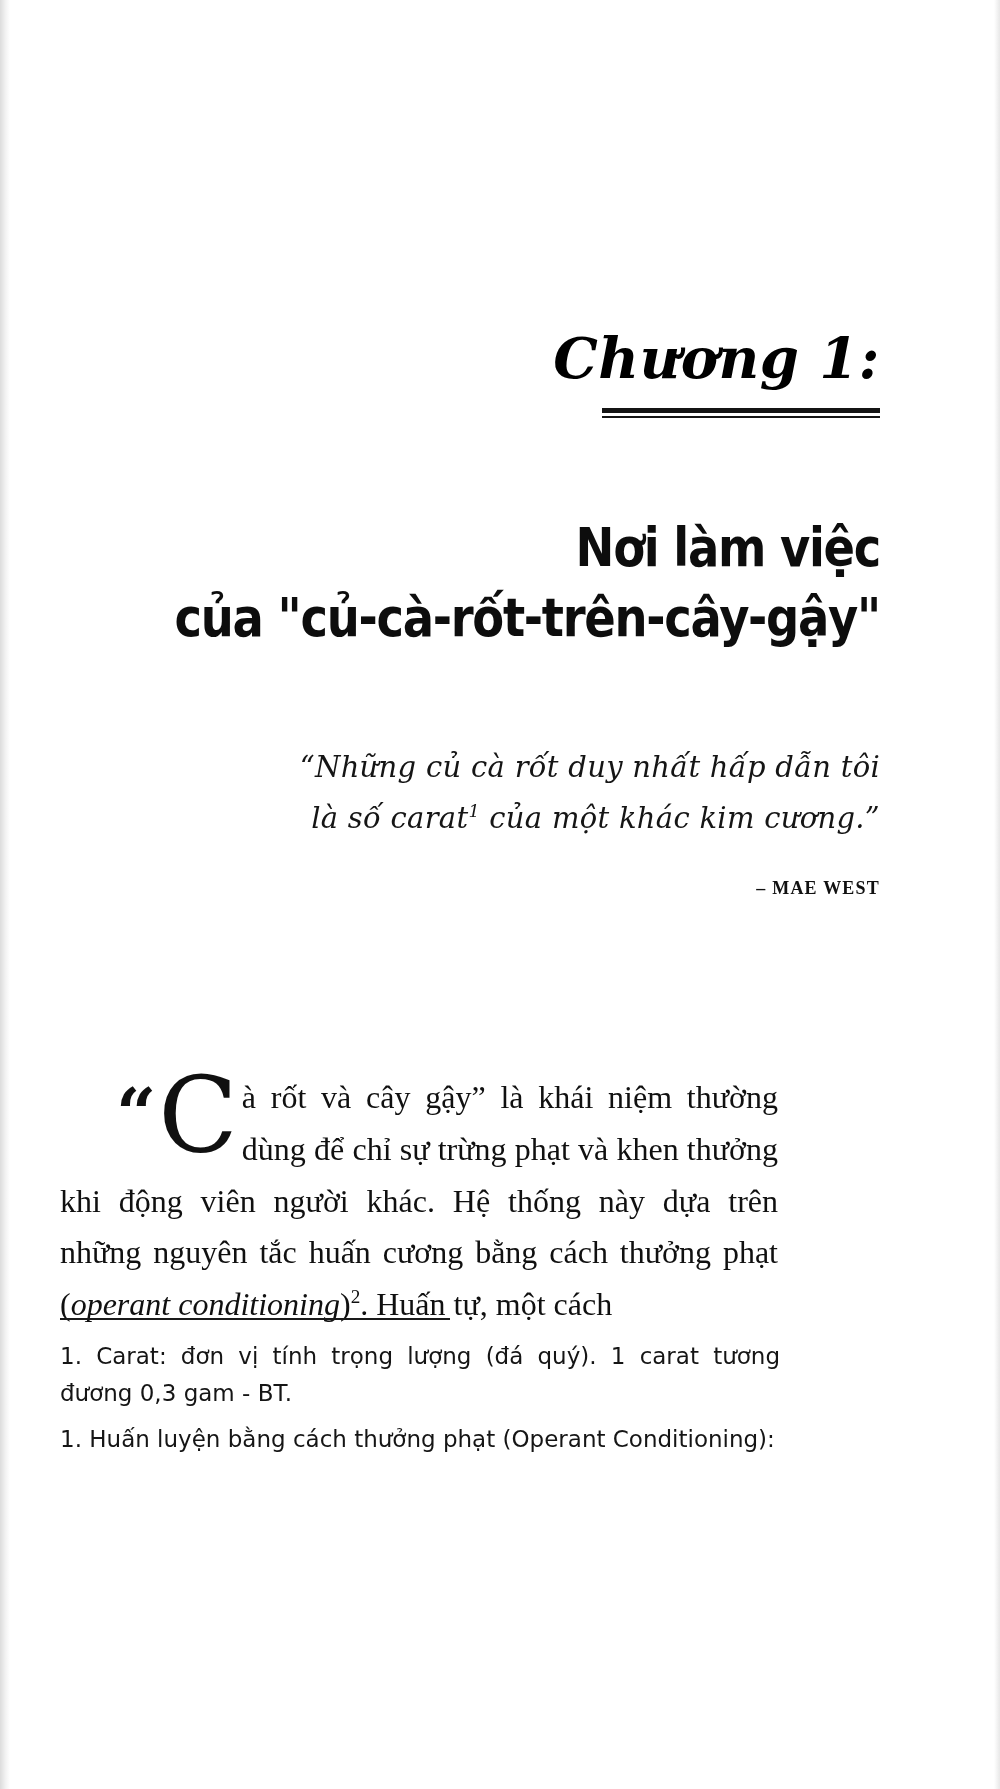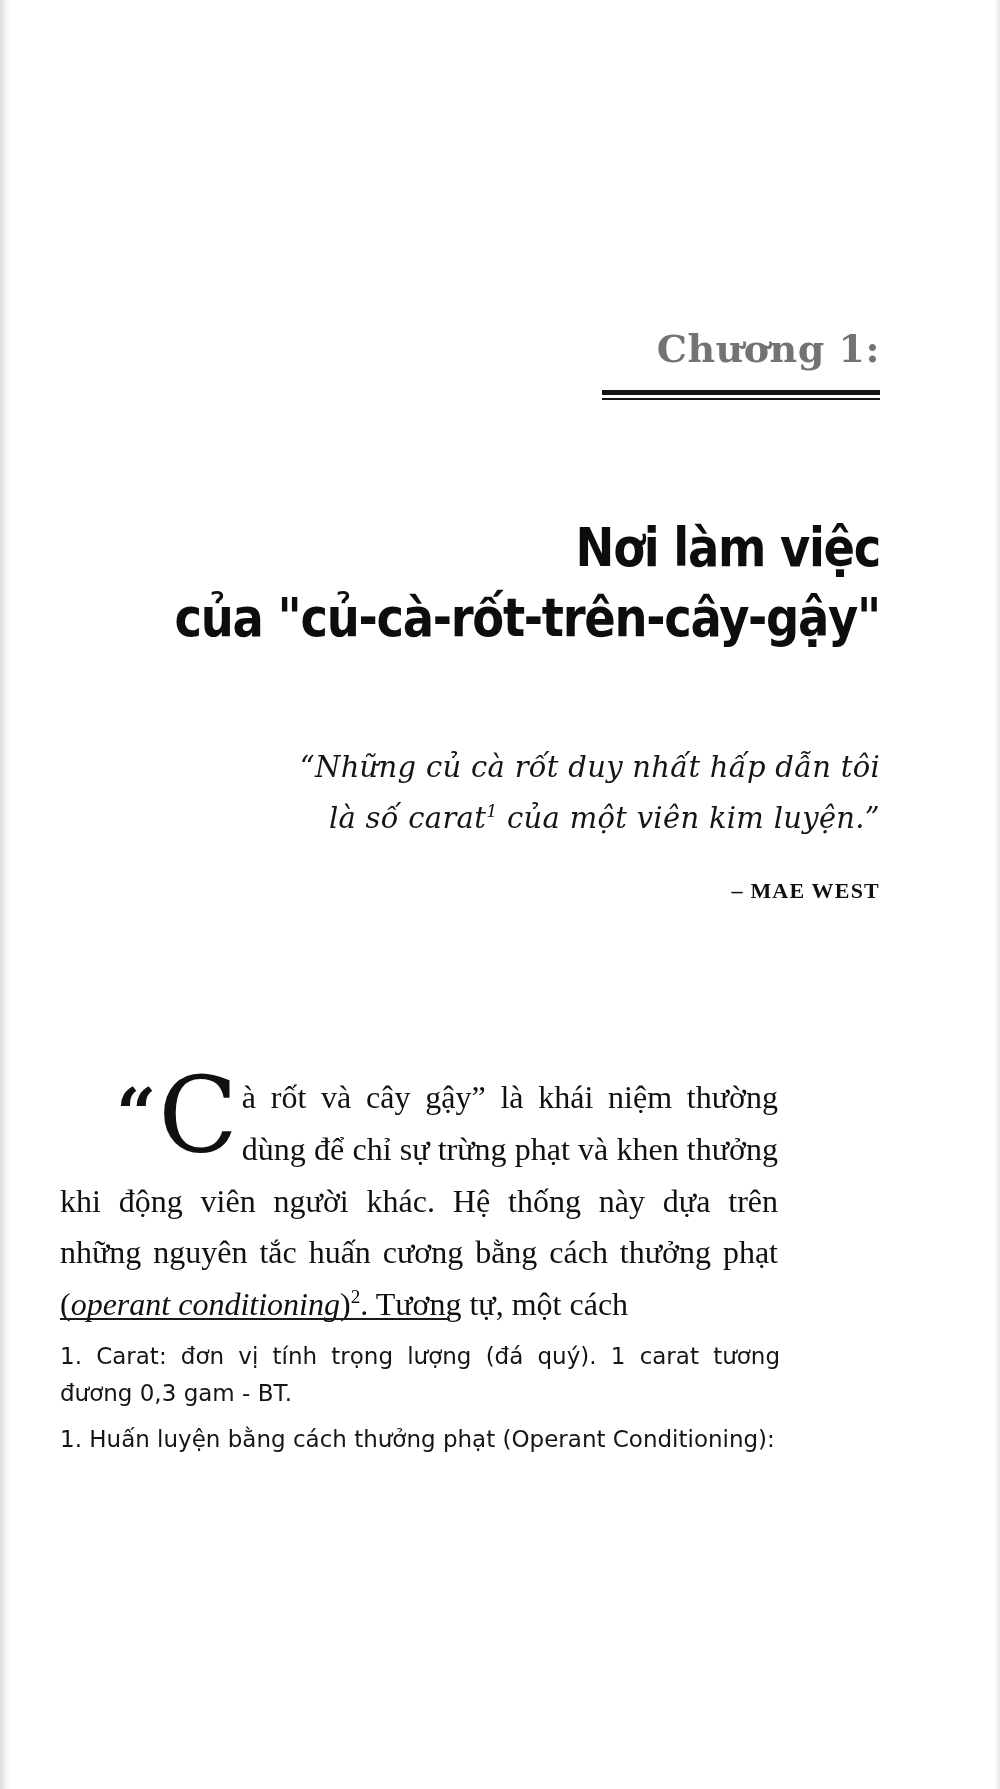--- a/index.html
+++ b/index.html
@@ -45,25 +45,26 @@
   
   .chapter-block {
     position: absolute;
     left: 0;
     top: 330px;
     width: 880px;
     text-align: right;
   }
   .chapter-label {
     font-family: "DejaVu Serif", serif;
-    font-weight: bold;
-    font-size: 38px;
+    font-style: italic;
+    font-weight: bold;
+    font-size: 56px;
     letter-spacing: 0.5px;
     line-height: 1;
-    color: #737373;
+    color: #000000;
   }
   .chapter-rule {
     margin-top: 22px;
     margin-left: auto;
     width: 278px;
     height: 0;
     border-top: 5px solid #141414;
     border-bottom: 2px solid #141414;
     padding-bottom: 3px;
   }
@@ -106,21 +107,21 @@
     letter-spacing: 0.3px;
     text-align: right;
   }
   .epigraph-line sup {
     font-size: 0.6em;
     vertical-align: super;
   }
   .attribution {
     margin-top: 34px;
     font-family: "Liberation Serif", serif;
-    font-size: 22px;
+    font-size: 18px;
     letter-spacing: 1.2px;
     font-weight: bold;
     color: #111;
     text-align: right;
   }
 
   
   .body-block {
     position: absolute;
     left: 60px;
@@ -196,26 +197,26 @@
     <div class="chapter-rule"></div>
   </div>
 
   <div class="title-block">
     <div class="title-line">Nơi làm việc</div>
     <div class="title-line">của "củ-cà-rốt-trên-cây-gậy"</div>
   </div>
 
   <div class="epigraph">
     <div class="epigraph-line">“Những củ cà rốt duy nhất hấp dẫn tôi</div>
-    <div class="epigraph-line"><span>là số carat</span><sup>1</sup><span> của một viên kim luyện.”</span></div>
+    <div class="epigraph-line"><span>là số carat</span><sup>1</sup><span> của một khác kim cương.”</span></div>
     <div class="attribution">– MAE WEST</div>
   </div>
 
   <div class="body-block">
-    <p class="body-text"><span class="dropcap-quote">“</span><span class="dropcap">C</span><span>à rốt và cây gậy” là khái niệm thường dùng để chỉ sự trừng phạt và khen thưởng khi động viên người khác. Hệ thống này dựa trên những nguyên tắc huấn cương bằng cách thưởng phạt (</span><em>operant conditioning</em><span>)</span><sup>2</sup><span>. Tương tự, một cách</span></p>
+    <p class="body-text"><span class="dropcap-quote">“</span><span class="dropcap">C</span><span>à rốt và cây gậy” là khái niệm thường dùng để chỉ sự trừng phạt và khen thưởng khi động viên người khác. Hệ thống này dựa trên những nguyên tắc huấn cương bằng cách thưởng phạt (</span><em>operant conditioning</em><span>)</span><sup>2</sup><span>. Huấn tự, một cách</span></p>
   </div>
 
   <div class="footnote-rule"></div>
 
   <div class="footnotes">
     <div class="footnote">1. Carat: đơn vị tính trọng lượng (đá quý). 1 carat tương đương 0,3 gam - BT.</div>
     <div class="footnote">1. Huấn luyện bằng cách thưởng phạt (Operant Conditioning):</div>
   </div>
 
 </div>

